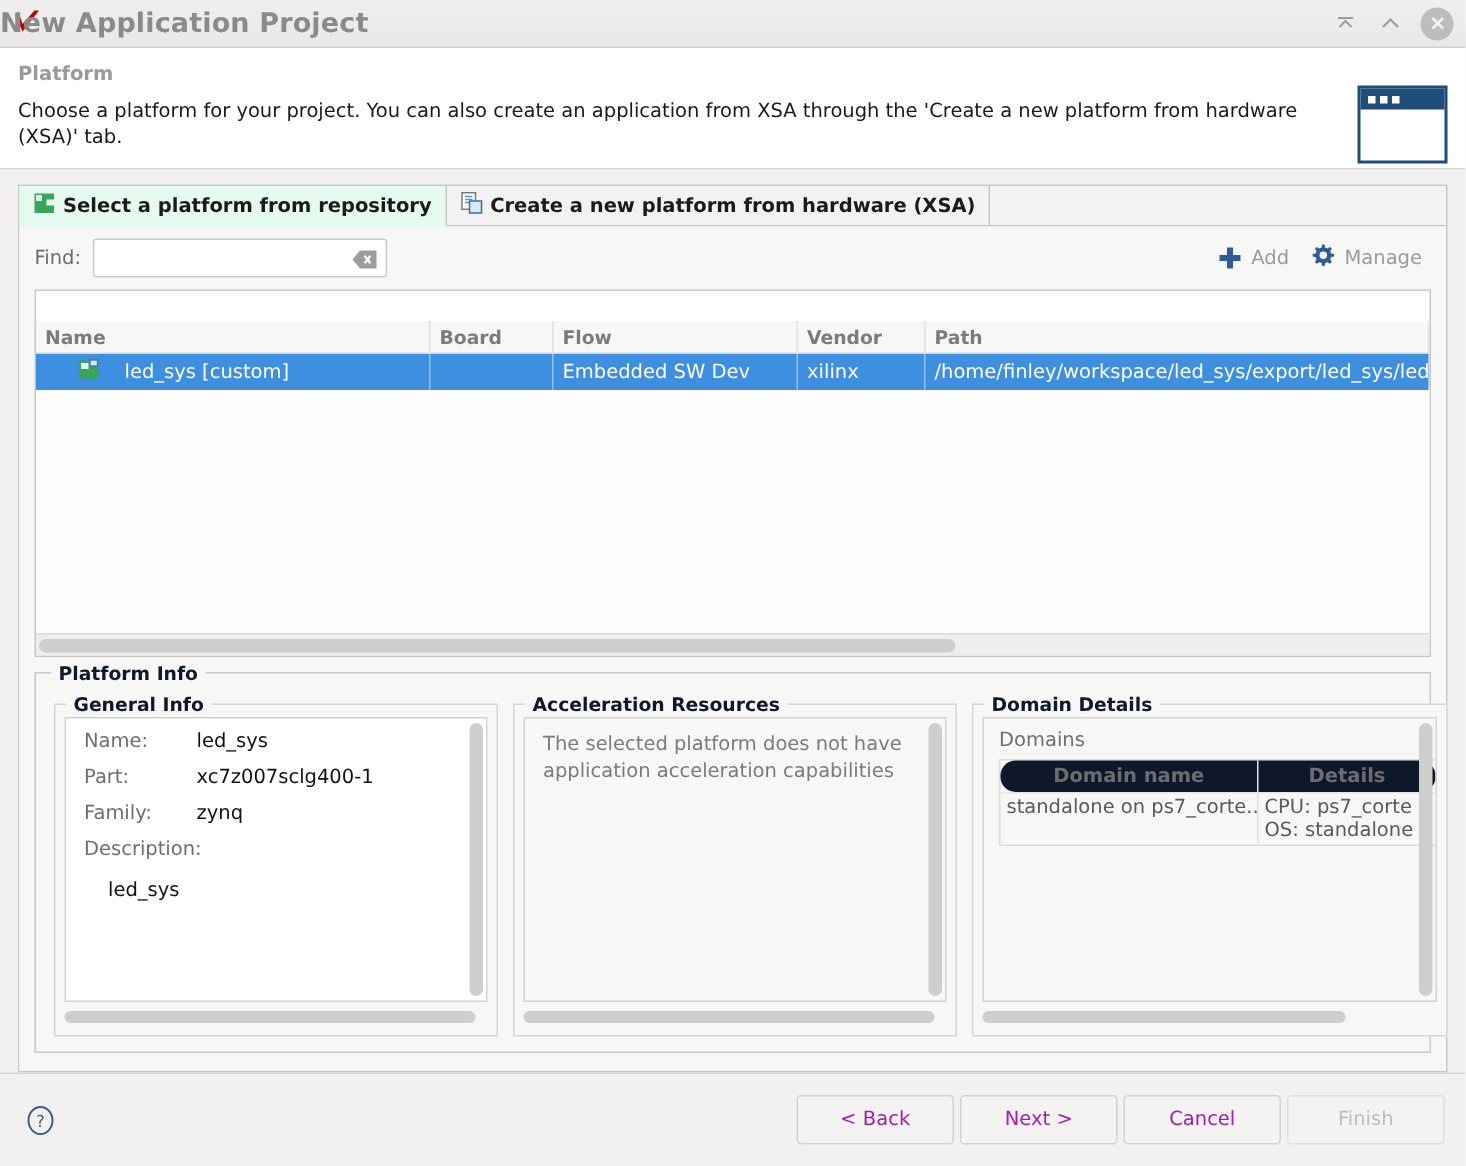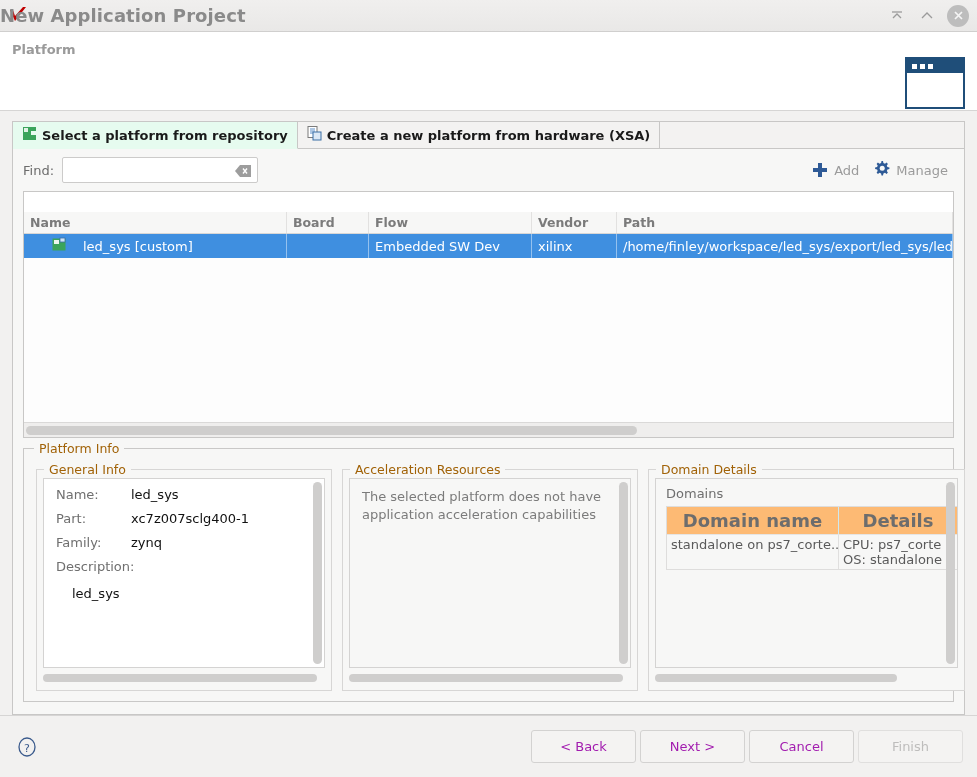--- a/index.html
+++ b/index.html
@@ -203,21 +203,21 @@
   .platform-info {
     margin: 10px 10px 12px 10px;
     border: 1px solid #c9c8c7;
     background: #f7f7f6;
     position: relative;
     height: 254px; min-height: 254px;
   }
   .group-legend {
     position: absolute; top: -8px; left: 10px;
     background: #f7f7f6; padding: 0 5px;
-    font-size: 12.5px; color: #a16207;
+    font-size: 12.5px; color: #0f172a; font-weight: bold;
   }
   .info-columns {
     display: flex; gap: 10px;
     padding: 20px 10px 10px 12px;
     height: 100%;
   }
   .info-group {
     position: relative;
     border: 1px solid #d7d6d5;
     background: #f7f7f6;
@@ -255,22 +255,22 @@
   .kv-key { width: 75px; color: #6f6f6f; }
   .kv-val { color: #111111; }
   .desc-value { font-size: 13px; color: #111111; padding: 3px 0 0 16px; }
 
   .accel-text {
     padding: 9px 12px; font-size: 13px; color: #7b7b7b; line-height: 1.38;
   }
 
   .domains-label { font-size: 13px; color: #6f6f6f; padding: 7px 0 5px 10px; }
   .dom-table { margin: 0 0 0 10px; border: 1px solid #dedddc; border-right: 0; }
-  .dom-head { display: flex; background: #fdba74; font-size: 18px;
-              font-weight: bold; color: #6d6d6d; }
+  .dom-head { display: flex; background: #0f172a; font-size: 13px;
+              font-weight: bold; color: #6d6d6d; border-radius: 10px; }
   .dom-head > div { padding: 3px 6px; text-align: center; }
   .dom-head .dh-name { width: 172px; border-right: 1px solid #cfe8ef; }
   .dom-head .dh-det  { width: 118px; }
   .dom-row { display: flex; font-size: 13px; color: #5a5a5a;
              border-top: 1px solid #e6e5e4; }
   .dom-row .dr-name { width: 172px; padding: 2px 4px;
      border-right: 1px solid #e0dfde; white-space: nowrap; overflow: hidden;}
   .dom-row .dr-det { width: 118px; padding: 2px 4px;
      display: flex; flex-direction: column; white-space: nowrap; overflow: hidden;}
 
@@ -323,20 +323,21 @@
       <div class="close-btn">
         <svg width="13" height="13" viewBox="0 0 13 13">
           <path d="M3 3 L10 10 M10 3 L3 10" stroke="#f5f5f5" stroke-width="1.7" fill="none"></path>
         </svg>
       </div>
     </div>
   </div>
 
   <div class="header">
     <div class="header-title">Platform</div>
+    <div class="header-desc">Choose a platform for your project. You can also create an application from XSA through the 'Create a new platform from hardware (XSA)' tab.</div>
     <div class="header-graphic">
       <div class="bar">
         <div class="dot"></div>
           <div class="dot"></div>
           <div class="dot"></div>
       </div>
     </div>
   </div>
 
   <div class="content">

